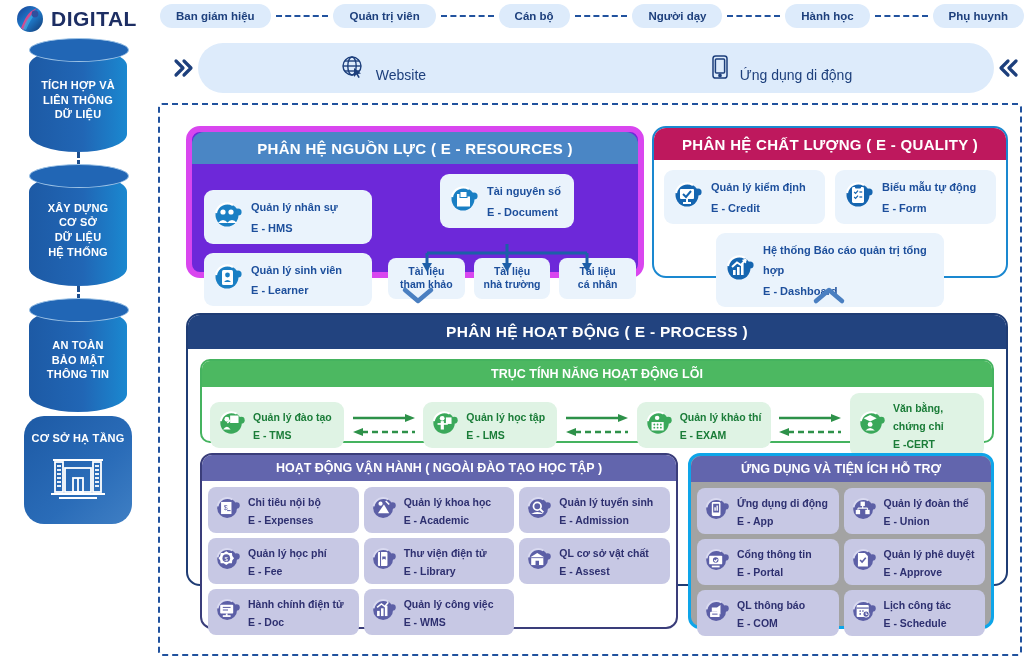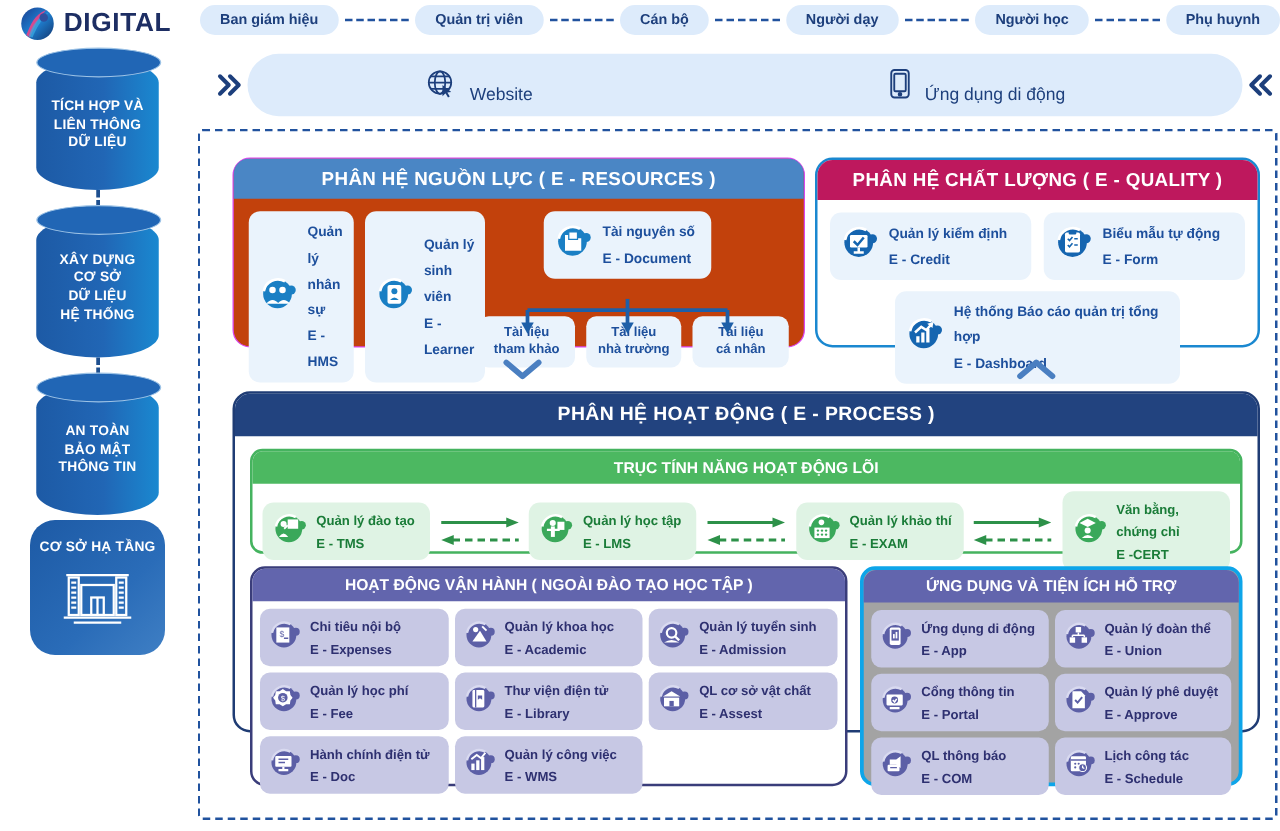--- a/index.html
+++ b/index.html
@@ -66,43 +66,43 @@
 
   
   .panel { position: absolute; border-radius: 14px; }
   .panel-head {
     border-radius: 12px 12px 0 0; color: #fff; font-weight: bold;
     display: flex; align-items: center; justify-content: center; letter-spacing: .3px;
   }
 
   
   #p-resources { left: 26px; top: 21px; width: 458px; height: 152px;
-                 border: 1px solid #d946ef; background: #c2410c; }
+                 border: 6px solid #d946ef; background: #6d28d9; }
   #p-resources .panel-head { height: 32px; background: #4a86c5; font-size: 15px; }
   
   #p-quality { left: 492px; top: 21px; width: 356px; height: 152px;
                border: 2px solid #1a88d0; background: #fff; }
   #p-quality .panel-head { height: 32px; background: #be185d; font-size: 15px; }
   
   #p-process { left: 26px; top: 208px; width: 822px; height: 273px;
                border: 2px solid #1f3c74; background: #fff; }
   #p-process .panel-head { height: 34px; background: #22437f; font-size: 15.5px; }
 
   .card {
     background: #eaf3fc; border-radius: 9px; display: flex; align-items: center;
     gap: 8px; padding: 6px 9px;
   }
   .card-txt { line-height: 1.3; }
   .card-t1 { font-size: 11px; font-weight: bold; color: #1d4f9c; }
   .card-t2 { font-size: 11px; font-weight: bold; color: #1d4f9c; }
   .ic { flex: 0 0 auto; display: block; }
 
   
-  .res-left { position: absolute; left: 12px; top: 42px; width: 168px;
-              display: flex; flex-direction: row; gap: 9px; }
+  .res-left { position: absolute; left: 12px; top: 58px; width: 168px;
+              display: flex; flex-direction: column; gap: 9px; }
   .res-right { position: absolute; left: 196px; top: 42px; width: 248px; }
   .doc-card { width: 134px; margin-left: 52px; }
   .leaf-row { display: flex; gap: 9px; margin-top: 30px; }
   .leaf {
     flex: 1; background: #eaf3fc; border-radius: 8px; text-align: center;
     font-size: 10.5px; font-weight: bold; color: #1d4f9c; line-height: 1.3;
     padding: 7px 2px;
   }
   .branch-svg { position: absolute; left: 0; top: 70px; }
 
@@ -178,21 +178,21 @@
 
   <div class="roles">
     <div class="role-pill">Ban giám hiệu</div>
     <div class="role-dash"></div>
     <div class="role-pill">Quản trị viên</div>
     <div class="role-dash"></div>
     <div class="role-pill">Cán bộ</div>
     <div class="role-dash"></div>
     <div class="role-pill">Người dạy</div>
     <div class="role-dash"></div>
-    <div class="role-pill">Người học</div>
+    <div class="role-pill">Hành học</div>
     <div class="role-dash"></div>
     <div class="role-pill">Phụ huynh</div>
   </div>
 
   <div class="access-row">
     <span class="chev-right">
       <svg width="24" height="26" viewBox="0 0 24 26" fill="none" stroke="#1d3f7c" stroke-width="3.2" stroke-linecap="round" stroke-linejoin="round">
         <polyline points="5,6 12,13 5,20"></polyline>
           <polyline points="13,6 20,13 13,20"></polyline>
       </svg>

